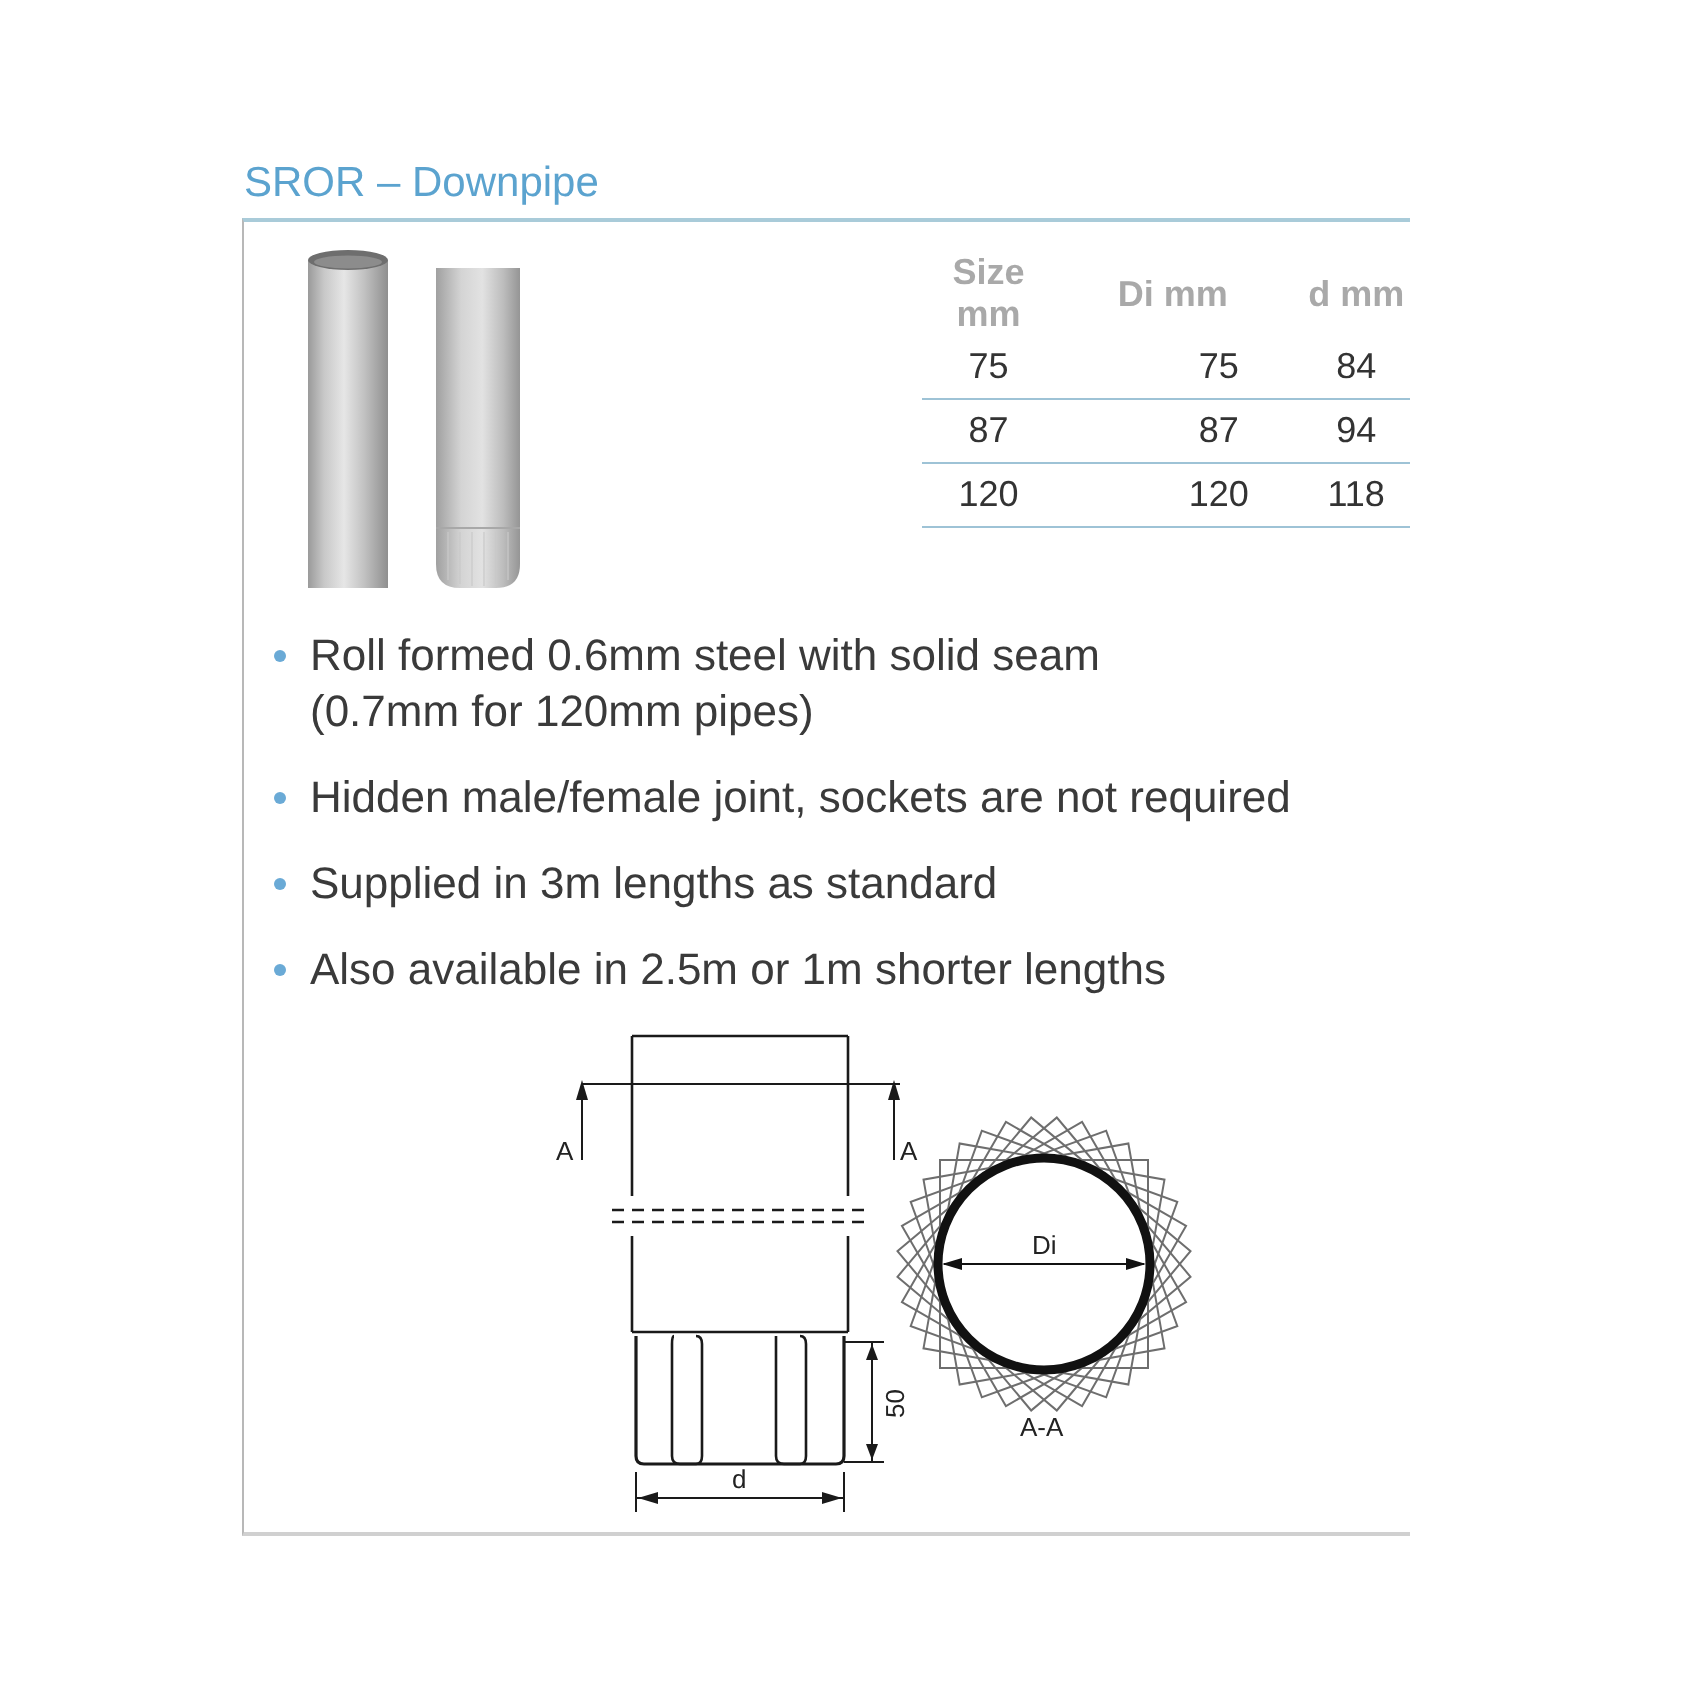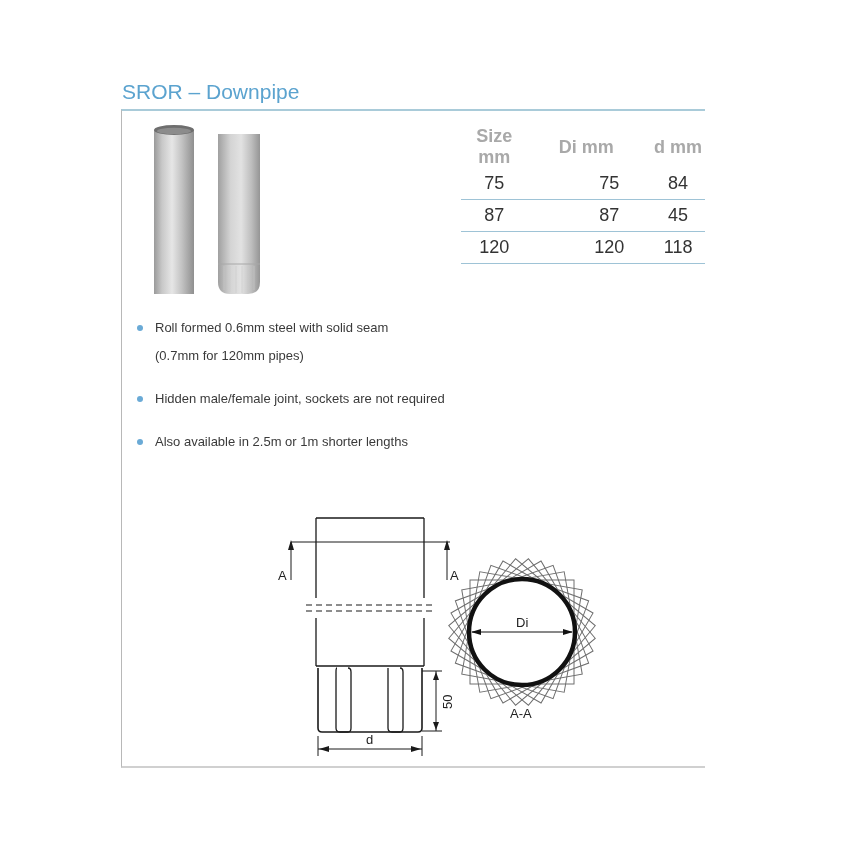--- a/index.html
+++ b/index.html
@@ -14,21 +14,21 @@
     table.spec { position: absolute; left: 461px; top: 126px; width: 244px; border-collapse: collapse;
                  font-size: 18px; color: #333333; }
     table.spec th { color: #a9a9a9; font-weight: bold; font-size: 18px; height: 31px; text-align: center; padding: 0; }
     table.spec td { text-align: center; height: 31px; padding: 0; border-bottom: 1.5px solid #9ec3d6; margin-top: 44px; }
     table.spec th.c1, table.spec td.c1 { width: 78px; }
     table.spec th.c2, table.spec td.c2 { width: 104px; text-align: right; padding-right: 0; }
     table.spec th.c3, table.spec td.c3 { width: 62px; }
     table.spec td.c2 { text-align: center; padding-left: 40px; }
     table.spec th.c2 { text-align: center; padding-right: 6px; }
     ul.features { position: absolute; left: 137px; top: 314px; margin: 0; padding: 0; list-style: none;
-                  font-size: 13px; color: #3a3a3a; width: 560px; }
+                  font-size: 22px; color: #3a3a3a; width: 560px; }
     ul.features li { position: relative; padding-left: 18px; line-height: 28px; margin-bottom: 15px; }
     ul.features li .bullet { position: absolute; left: 0; top: 11px; width: 6px; height: 6px;
                              border-radius: 50%; background: #6aaad6; }
     .drawing { position: absolute; left: 270px; top: 510px; width: 330px; height: 260px; }
     .drawing text { font-family: "Liberation Sans", "DejaVu Sans", sans-serif; fill: #222; }
   </style>
 </head>
 <body>
 
 <div class="title">SROR – Downpipe</div>
@@ -80,39 +80,43 @@
   </thead>
   <tbody>
     <tr>
       <td class="c1">75</td>
       <td class="c2">75</td>
       <td class="c3">84</td>
     </tr>
     <tr>
       <td class="c1">87</td>
       <td class="c2">87</td>
-      <td class="c3">45</td>
+      <td class="c3">94</td>
     </tr>
     <tr>
       <td class="c1">120</td>
       <td class="c2">120</td>
       <td class="c3">118</td>
     </tr>
   </tbody>
 </table>
 
 <ul class="features">
   <li>
     <span class="bullet"></span>
     <span>Roll formed 0.6mm steel with solid seam</span><br>
     <span>(0.7mm for 120mm pipes)</span>
   </li>
   <li>
     <span class="bullet"></span>
     <span>Hidden male/female joint, sockets are not required</span>
+  </li>
+  <li>
+    <span class="bullet"></span>
+    <span>Supplied in 3m lengths as standard</span>
   </li>
   <li>
     <span class="bullet"></span>
     <span>Also available in 2.5m or 1m shorter lengths</span>
   </li>
 </ul>
 
 <svg class="drawing" viewBox="0 0 330 260" xmlns="http://www.w3.org/2000/svg">
   <g stroke="#1a1a1a" fill="none" stroke-width="1.3">
 

